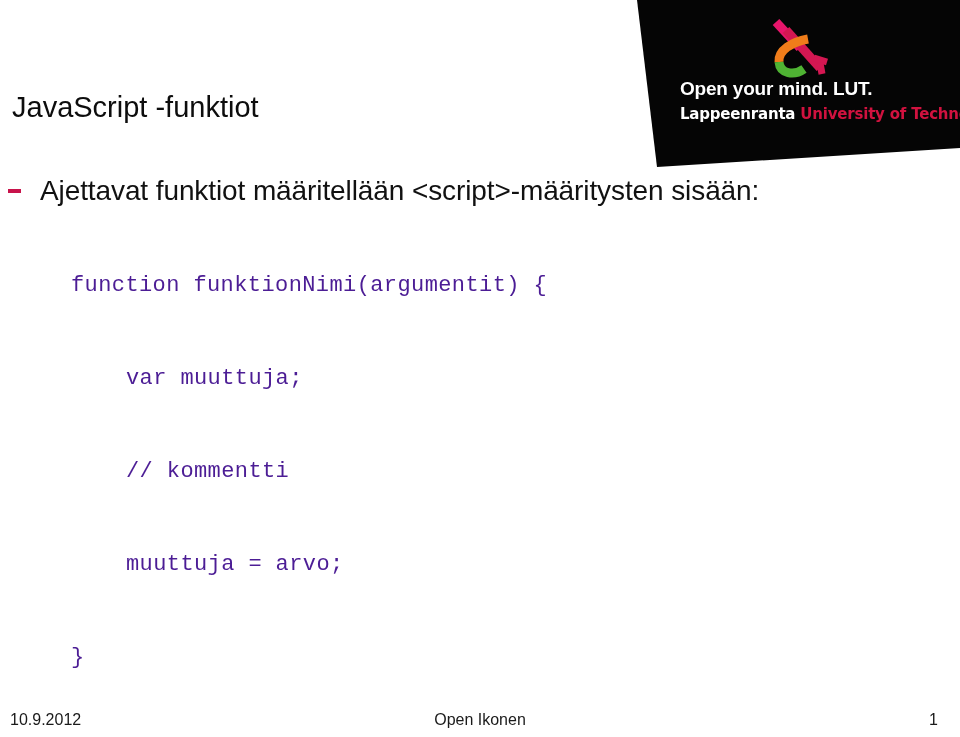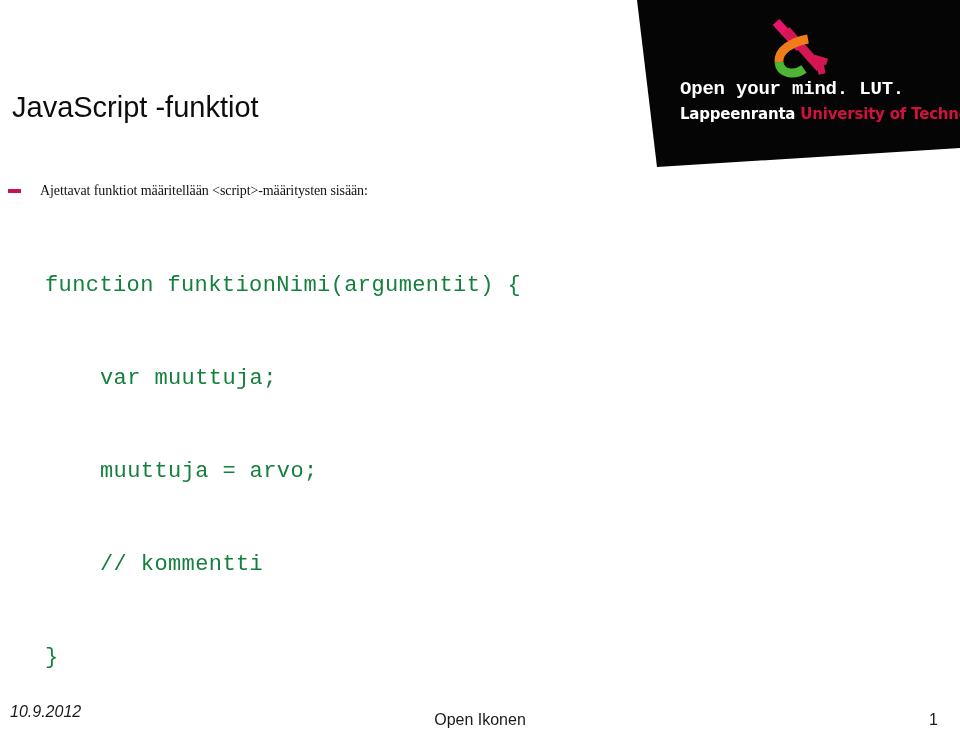--- a/index.html
+++ b/index.html
@@ -52,21 +52,21 @@
     top: 18px;
     width: 64px;
     height: 62px;
   }
   .logo-tagline {
     position: absolute;
     left: 50px;
     top: 78px;
     width: 270px;
     color: #ffffff;
-    font-family: Liberation Mono, monospace;
+    font-family: Liberation Sans, sans-serif;
     font-size: 19px;
     font-weight: 700;
     letter-spacing: -0.2px;
     white-space: nowrap;
   }
   .logo-subline {
     position: absolute;
     left: 50px;
     top: 105px;
     width: 280px;
@@ -108,56 +108,54 @@
   }
   .bullet-dash {
     flex: 0 0 auto;
     width: 13px;
     height: 4px;
     background: #c8134b;
     margin-top: 11px;
     margin-right: 19px;
   }
   .bullet-text {
-    font-size: 14px;
+    font-size: 28px;
     font-weight: 400;
     line-height: 26px;
     color: #111111;
     letter-spacing: -0.1px;
-    font-family: Liberation Serif, serif;
   }
 
   .code-block {
     margin-top: 4px;
-    padding-left: 45px;
+    padding-left: 71px;
     font-family: "Liberation Mono", "DejaVu Sans Mono", monospace;
     font-size: 22px;
     line-height: 31px;
-    color: #15803d;
+    color: #4c1d95;
     white-space: pre;
     letter-spacing: 0.4px;
   }
   .code-line { display: block; }
   .code-indent { padding-left: 55px; }
 
   
   .footer {
     position: absolute;
     left: 0;
     bottom: 0;
     width: 960px;
     height: 40px;
     font-size: 16px;
     color: #1a1a1a;
   }
   .footer-date {
     position: absolute;
     left: 10px;
-    bottom: 16px;
-    font-style: italic;
+    bottom: 8px;
   }
   .footer-author {
     position: absolute;
     left: 0;
     right: 0;
     bottom: 8px;
     text-align: center;
   }
   .footer-page {
     position: absolute;
@@ -206,22 +204,22 @@
   <div class="content">
 
     <div class="bullet-row">
       <span class="bullet-dash"></span>
       <span class="bullet-text">Ajettavat funktiot määritellään &lt;script&gt;-määritysten sisään:</span>
     </div>
 
     <div class="code-block">
       <span class="code-line">function funktionNimi(argumentit) {</span>
       <span class="code-line code-indent">var muuttuja;</span>
+      <span class="code-line code-indent">// kommentti</span>
       <span class="code-line code-indent">muuttuja = arvo;</span>
-      <span class="code-line code-indent">// kommentti</span>
       <span class="code-line">}</span>
     </div>
 
   </div>
 
   <div class="footer">
     <span class="footer-date">10.9.2012</span>
     <span class="footer-author">Open Ikonen</span>
     <span class="footer-page">1</span>
   </div>

